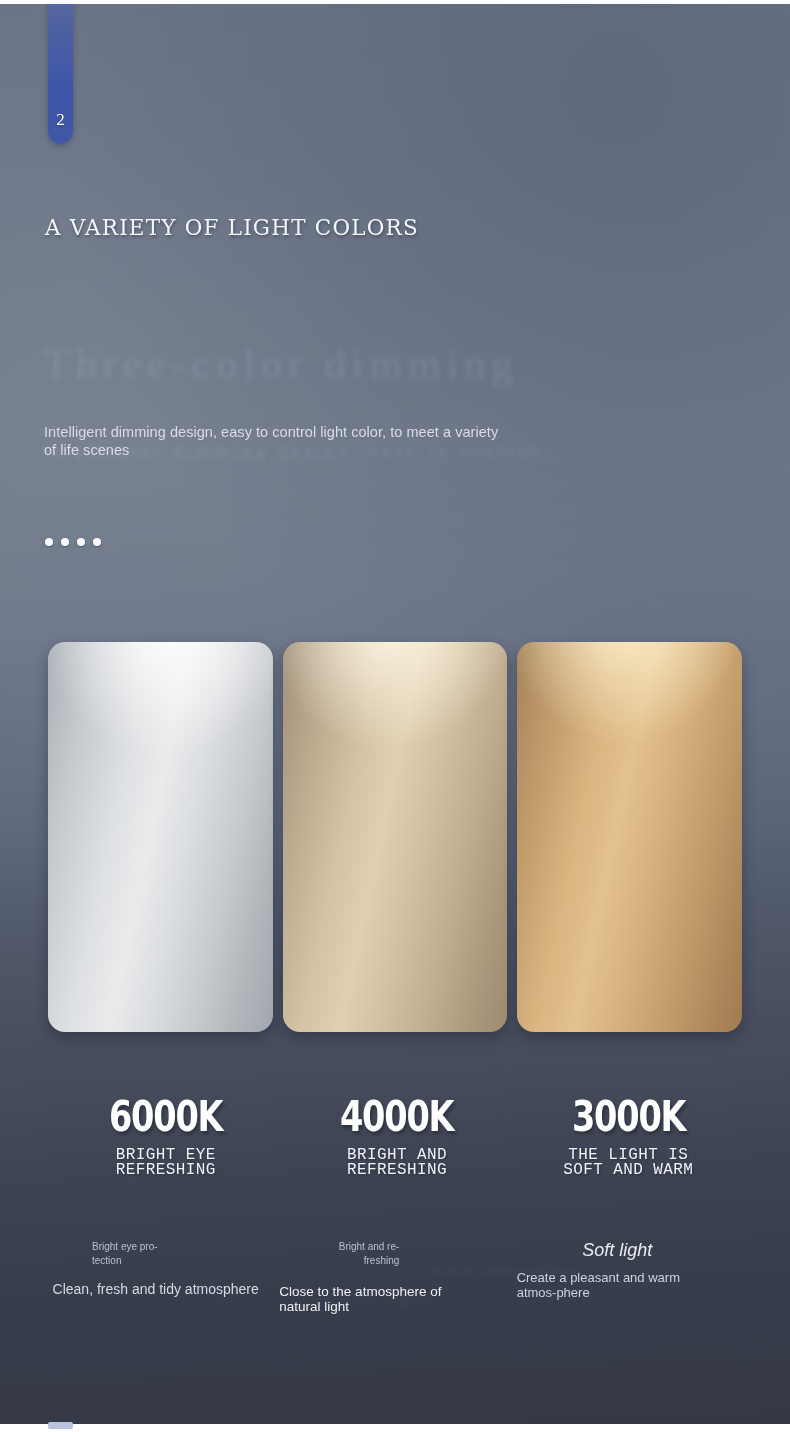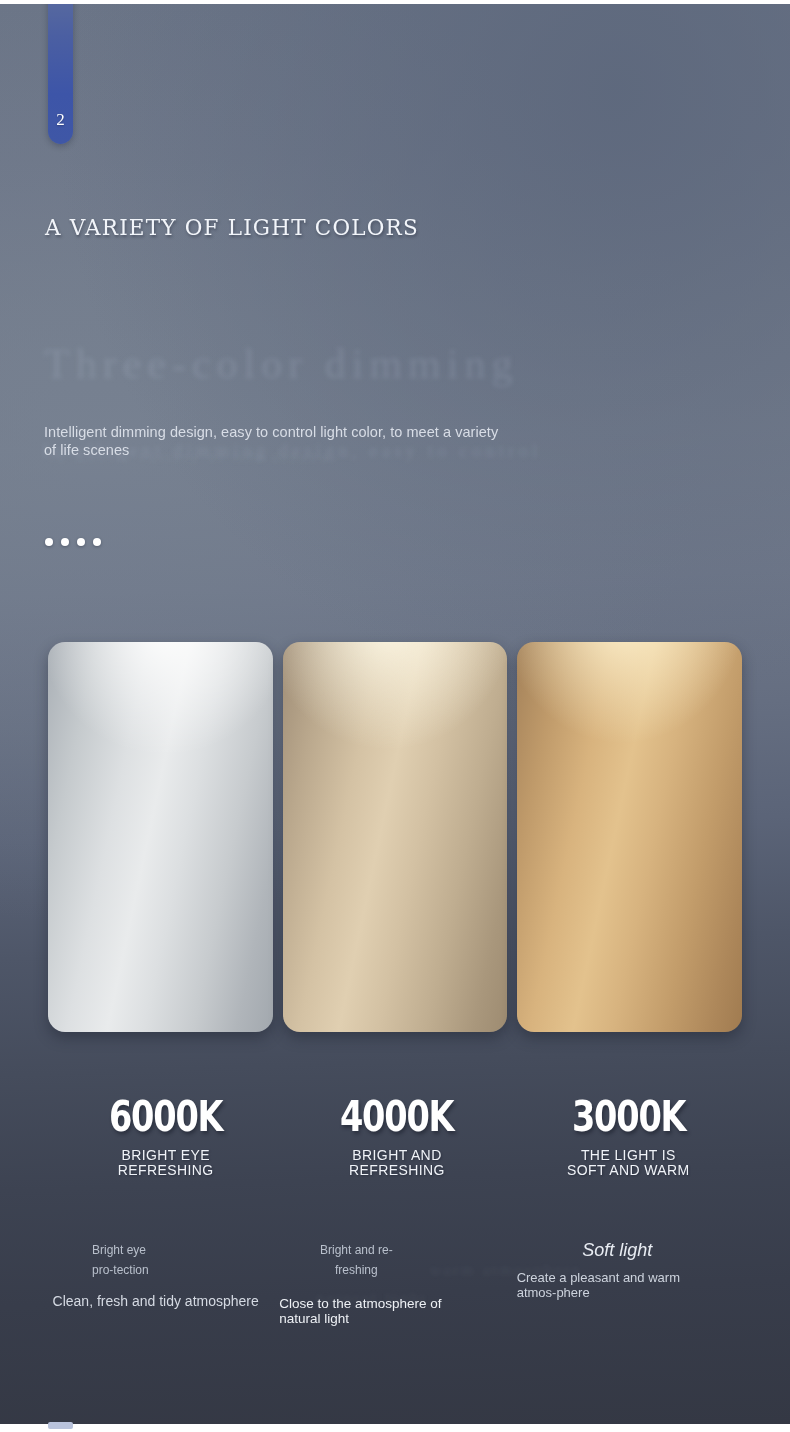--- a/index.html
+++ b/index.html
@@ -207,51 +207,51 @@
     font-size:42px;
     line-height:46px;
     letter-spacing:-1.5px;
     transform:scaleX(0.80);
     transform-origin:center;
     text-shadow:2px 3px 4px rgba(22,27,40,0.48);
   }
   .klabel {
     margin-top:8px;
     color:#f0f3f8;
-    font-family:Liberation Sans, sans-serif;
-    font-size:14px;
+    font-family:Liberation Mono, monospace;
+    font-size:16px;
     line-height:14.5px;
     letter-spacing:0.4px;
     text-shadow:1px 1px 2px rgba(24,29,42,0.45);
   }
 
   
   #captions {
     position:absolute;
     left:48px; top:1236px;
     width:694px;
     display:flex;
   }
   .ccol { flex:1 1 0; position:relative; }
   .chead {
     color:#b9c0cc;
-    font-size:12px;
-    line-height:20px;
+    font-size:10px;
+    line-height:14px;
     text-align:center;
   }
   .cbody {
     color:#d5dae3;
     font-size:13px;
     line-height:15px;
     margin-top:10px;
   }
   
   #cap-6000 .chead { padding-left:44px; text-align:left; width:120px; }
   #cap-6000 .cbody { margin-top:14px; text-align:center; padding-right:16px; font-size:14px; }
-  #cap-4000 .chead { padding-left:34px; text-align:center; width:120px; }
+  #cap-4000 .chead { padding-left:34px; text-align:right; width:120px; }
   #cap-4000 .cbody { margin-top:16px; text-align:left; width:170px; color:#eef1f5; font-size:13.5px; }
   #cap-3000 .chead { color:#e9edf3; font-size:18px; line-height:20px; text-align:center; padding-right:18px;font-style:italic; }
   #cap-3000 .cbody { margin-top:10px; text-align:left; padding-left:6px; width:212px; color:#cdd3dd; }
 
   
   #bottom-strip {
     position:absolute;
     left:0; bottom:0;
     width:790px; height:8px;
     background:#ffffff;

